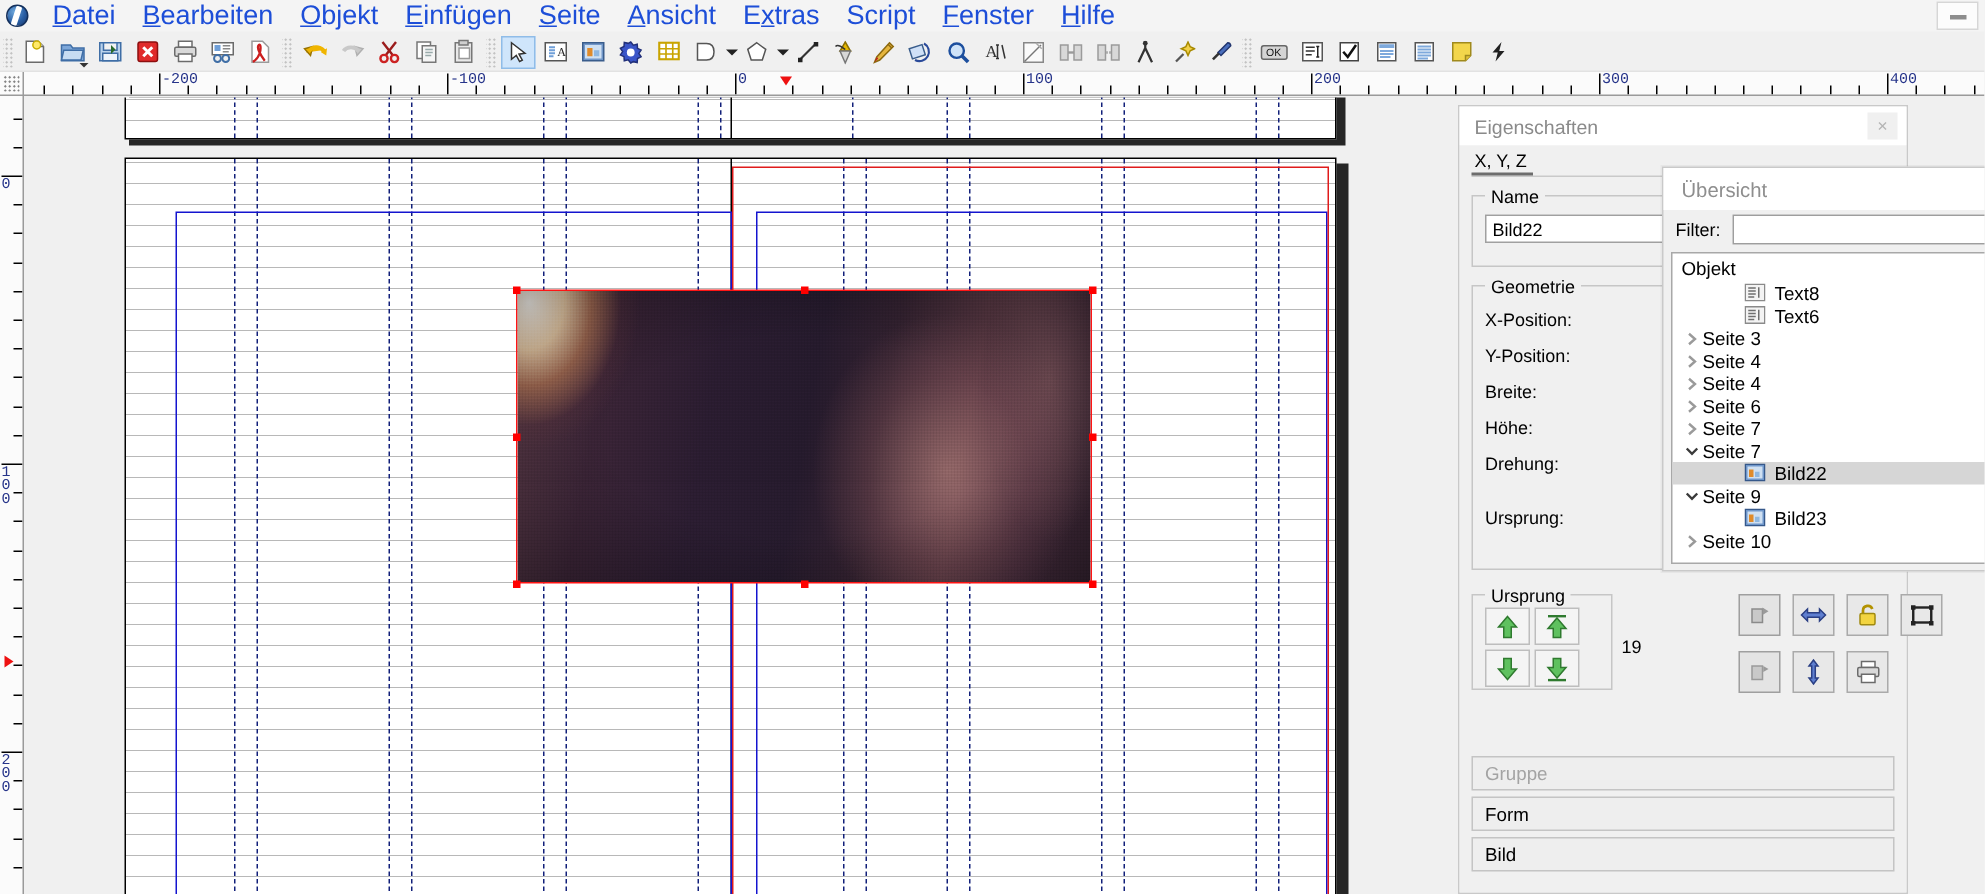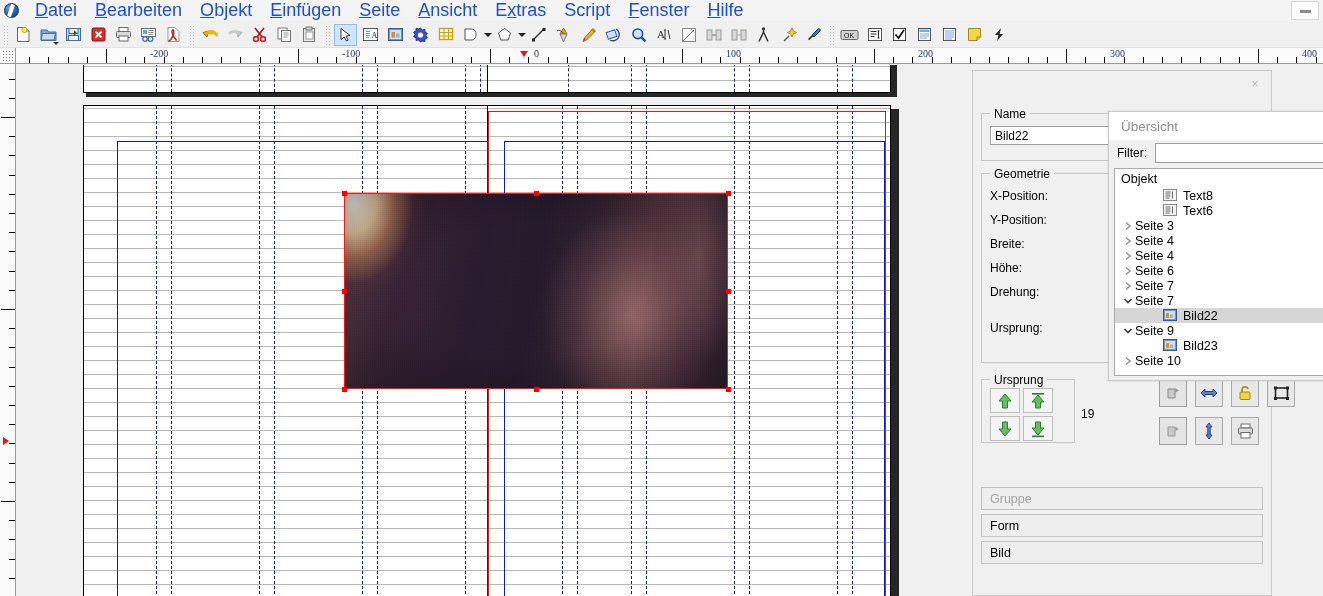--- a/index.html
+++ b/index.html
@@ -84,21 +84,21 @@
   .corner-box::after{
     content:""; position:absolute; left:2px; top:2px; width:11px; height:11px;
     background-image: radial-gradient(#7a7a7a 34%, transparent 35%);
     background-size: 3px 3px;
   }
   .tick { position: absolute; background: #000; }
   .ruler-h .tick { bottom: 0; width: 1px; height: 6px; }
   .ruler-h .tick.major { height: 14px; }
   .ruler-v .tick { right: 0; height: 1px; width: 6px; }
   .ruler-v .tick.major { width: 14px; }
-  .rlabel { position: absolute; font-size: 10px; color: #26348a; font-family: Liberation Serif, serif; margin-left: 42px; }
+  .rlabel { position: absolute; font-size: 10px; color: #26348a; font-family: Liberation Mono, monospace; }
   .ruler-h .rlabel { top: 0px; }
   .ruler-v .rlabel { left: 1px; width: 9px; line-height: 9px; letter-spacing: 0; }
   .rmark-h { position:absolute; top:3px; width:0;height:0;
      border-left:4px solid transparent;border-right:4px solid transparent;border-top:6px solid #e11; }
   .rmark-h .stem { position:absolute; left:-1px; top:6px; width:2px; height:9px; background:#e11; }
   .rmark-v { position:absolute; left:3px; width:0;height:0;
      border-top:4px solid transparent;border-bottom:4px solid transparent;border-left:6px solid #e11; }
   .rmark-v .stem { position:absolute; left:6px; top:-1px; width:10px; height:2px; background:#e11; }
 
   
@@ -693,23 +693,27 @@
     <div class="handle" style="left:517px; top:126px;"></div>
     <div class="handle" style="left:709px; top:126px;"></div>
     <div class="handle" style="left:325px; top:224px;"></div>
     <div class="handle" style="left:709px; top:224px;"></div>
     <div class="handle" style="left:325px; top:322px;"></div>
     <div class="handle" style="left:517px; top:322px;"></div>
     <div class="handle" style="left:709px; top:322px;"></div>
   </div>
 
   <div class="panel" style="left:972px; top:70px; width:300px; height:526px;">
+    <div class="panel-title">Eigenschaften</div>
     <div class="panel-close">×</div>
 
     <div class="prop-body">
+      <div class="tabstrip">
+        <div class="tab">X, Y, Z</div>
+      </div>
 
       <div class="groupbox" style="height:48px;">
         <div class="gtitle">Name</div>
         <div class="textbox" style="width:272px; margin-top:2px;">Bild22</div>
       </div>
 
       <div class="groupbox" style="height:190px;">
         <div class="gtitle">Geometrie</div>
         <div class="fld-row">
           <span>X-Position:</span>

